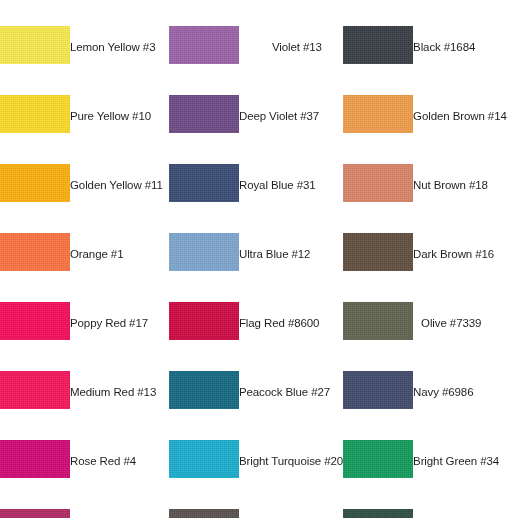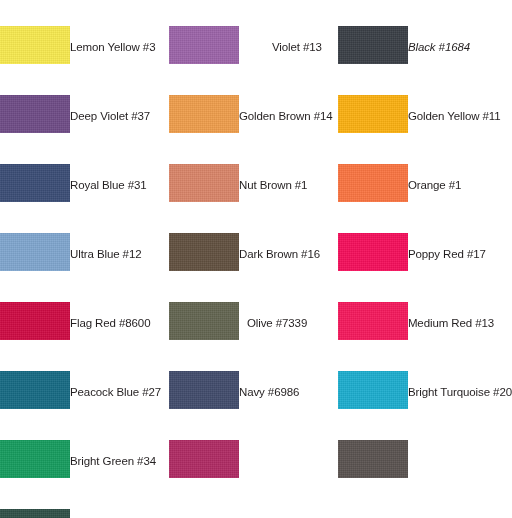--- a/index.html
+++ b/index.html
@@ -57,41 +57,45 @@
     <div class="swatch-cell">
       <div class="swatch-chip" style="background-color: rgb(247, 233, 78);"></div>
       <div class="swatch-label" style="color: rgb(35, 31, 32);">Lemon Yellow #3</div>
     </div>
     <div class="swatch-cell">
       <div class="swatch-chip" style="background-color: rgb(155, 99, 168);"></div>
       <div class="swatch-label" style="color: rgb(35, 31, 32); margin-left: 33px;">Violet #13</div>
     </div>
     <div class="swatch-cell">
       <div class="swatch-chip" style="background-color: rgb(57, 62, 69);"></div>
-      <div class="swatch-label" style="color: rgb(35, 31, 32); font-style: italic;">Black #1684</div>
+      <div class="swatch-label" style="color: rgb(35, 31, 32);">Black #1684</div>
+    </div>
+    <div class="swatch-cell">
+      <div class="swatch-chip" style="background-color: rgb(250, 220, 40);"></div>
+      <div class="swatch-label" style="color: rgb(35, 31, 32);">Pure Yellow #10</div>
     </div>
     <div class="swatch-cell">
       <div class="swatch-chip" style="background-color: rgb(110, 75, 134);"></div>
       <div class="swatch-label" style="color: rgb(35, 31, 32);">Deep Violet #37</div>
     </div>
     <div class="swatch-cell">
       <div class="swatch-chip" style="background-color: rgb(238, 157, 75);"></div>
       <div class="swatch-label" style="color: rgb(35, 31, 32);">Golden Brown #14</div>
     </div>
     <div class="swatch-cell">
       <div class="swatch-chip" style="background-color: rgb(251, 176, 17);"></div>
       <div class="swatch-label" style="color: rgb(35, 31, 32);">Golden Yellow #11</div>
     </div>
     <div class="swatch-cell">
       <div class="swatch-chip" style="background-color: rgb(58, 76, 117);"></div>
       <div class="swatch-label" style="color: rgb(35, 31, 32);">Royal Blue #31</div>
     </div>
     <div class="swatch-cell">
       <div class="swatch-chip" style="background-color: rgb(217, 132, 104);"></div>
-      <div class="swatch-label" style="color: rgb(35, 31, 32);">Nut Brown #1</div>
+      <div class="swatch-label" style="color: rgb(35, 31, 32);">Nut Brown #18</div>
     </div>
     <div class="swatch-cell">
       <div class="swatch-chip" style="background-color: rgb(250, 116, 65);"></div>
       <div class="swatch-label" style="color: rgb(35, 31, 32);">Orange #1</div>
     </div>
     <div class="swatch-cell">
       <div class="swatch-chip" style="background-color: rgb(127, 166, 206);"></div>
       <div class="swatch-label" style="color: rgb(35, 31, 32);">Ultra Blue #12</div>
     </div>
     <div class="swatch-cell">
@@ -116,20 +120,24 @@
     </div>
     <div class="swatch-cell">
       <div class="swatch-chip" style="background-color: rgb(22, 106, 131);"></div>
       <div class="swatch-label" style="color: rgb(35, 31, 32);">Peacock Blue #27</div>
     </div>
     <div class="swatch-cell">
       <div class="swatch-chip" style="background-color: rgb(65, 75, 107);"></div>
       <div class="swatch-label" style="color: rgb(35, 31, 32);">Navy #6986</div>
     </div>
     <div class="swatch-cell">
+      <div class="swatch-chip" style="background-color: rgb(208, 10, 118);"></div>
+      <div class="swatch-label" style="color: rgb(35, 31, 32);">Rose Red #4</div>
+    </div>
+    <div class="swatch-cell">
       <div class="swatch-chip" style="background-color: rgb(28, 173, 206);"></div>
       <div class="swatch-label" style="color: rgb(35, 31, 32); text-align: center;">Bright Turquoise #20</div>
     </div>
     <div class="swatch-cell">
       <div class="swatch-chip" style="background-color: rgb(21, 156, 94);"></div>
       <div class="swatch-label" style="color: rgb(35, 31, 32);">Bright Green #34</div>
     </div>
     <div class="swatch-cell">
       <div class="swatch-chip" style="background-color: rgb(175, 42, 99);"></div>
     </div>

